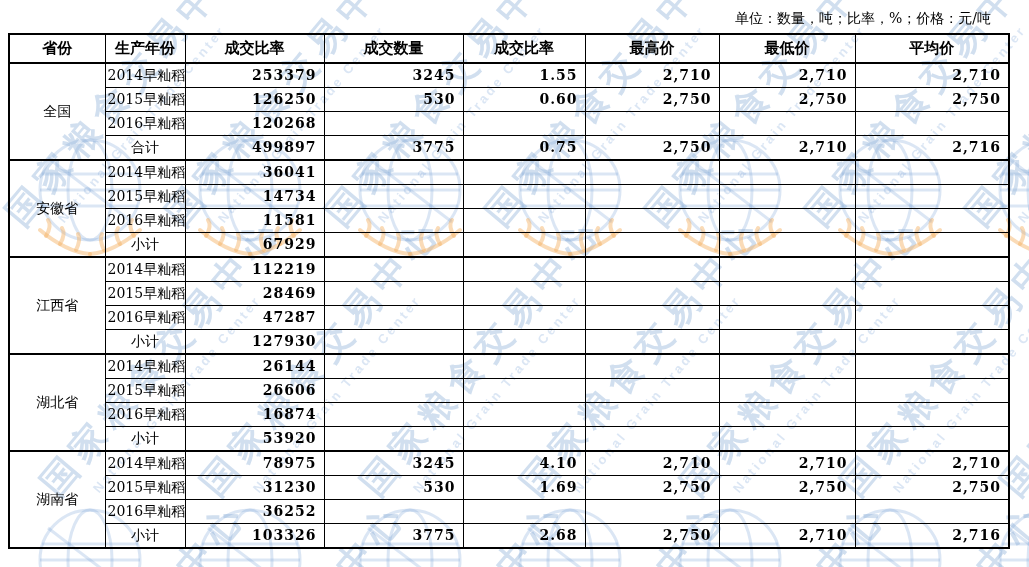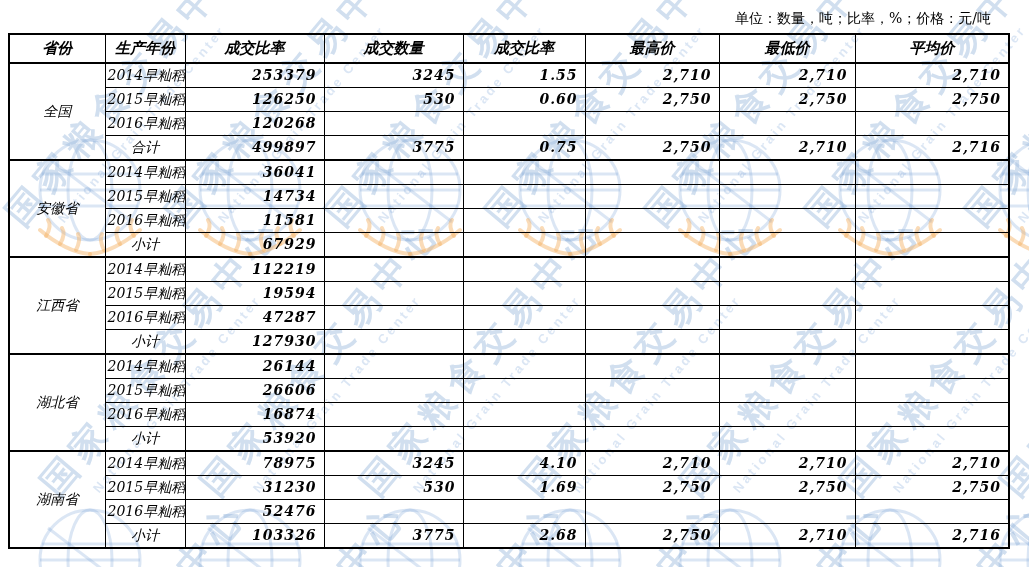--- a/index.html
+++ b/index.html
@@ -40,21 +40,20 @@
     position:absolute; top:8px; right:38px;
     font-size:14px; line-height:20px; color:#000;
     font-family:"DejaVu Serif","Liberation Serif",serif;
   }
   table.report {
     position:absolute; left:8px; top:33px;
     width:1000px;
     border-collapse:collapse; table-layout:fixed;
     border:2px solid #000;
     background:transparent;
-    font-style:italic;
   }
   .report th, .report td {
     border:1px solid #000;
     overflow:hidden; white-space:nowrap;
     background:transparent;
     padding:0;
   }
   .report thead th {
     height:27px; line-height:27px;
     font-size:15px; font-weight:bold; text-align:center;
@@ -460,21 +459,21 @@
             <td class="year">2014早籼稻</td>
             <td class="num">112219</td>
             <td class="num"></td>
             <td class="num"></td>
             <td class="num"></td>
             <td class="num"></td>
             <td class="num"></td>
           </tr>
           <tr>
             <td class="year">2015早籼稻</td>
-            <td class="num">19594</td>
+            <td class="num">28469</td>
             <td class="num"></td>
             <td class="num"></td>
             <td class="num"></td>
             <td class="num"></td>
             <td class="num"></td>
           </tr>
           <tr>
             <td class="year">2016早籼稻</td>
             <td class="num">47287</td>
             <td class="num"></td>
@@ -543,21 +542,21 @@
             <td class="year">2015早籼稻</td>
             <td class="num">31230</td>
             <td class="num">530</td>
             <td class="num">1.69</td>
             <td class="num">2,750</td>
             <td class="num">2,750</td>
             <td class="num">2,750</td>
           </tr>
           <tr>
             <td class="year">2016早籼稻</td>
-            <td class="num">52476</td>
+            <td class="num">36252</td>
             <td class="num"></td>
             <td class="num"></td>
             <td class="num"></td>
             <td class="num"></td>
             <td class="num"></td>
           </tr>
           <tr>
             <td class="total-label">小计</td>
             <td class="num">103326</td>
             <td class="num">3775</td>

